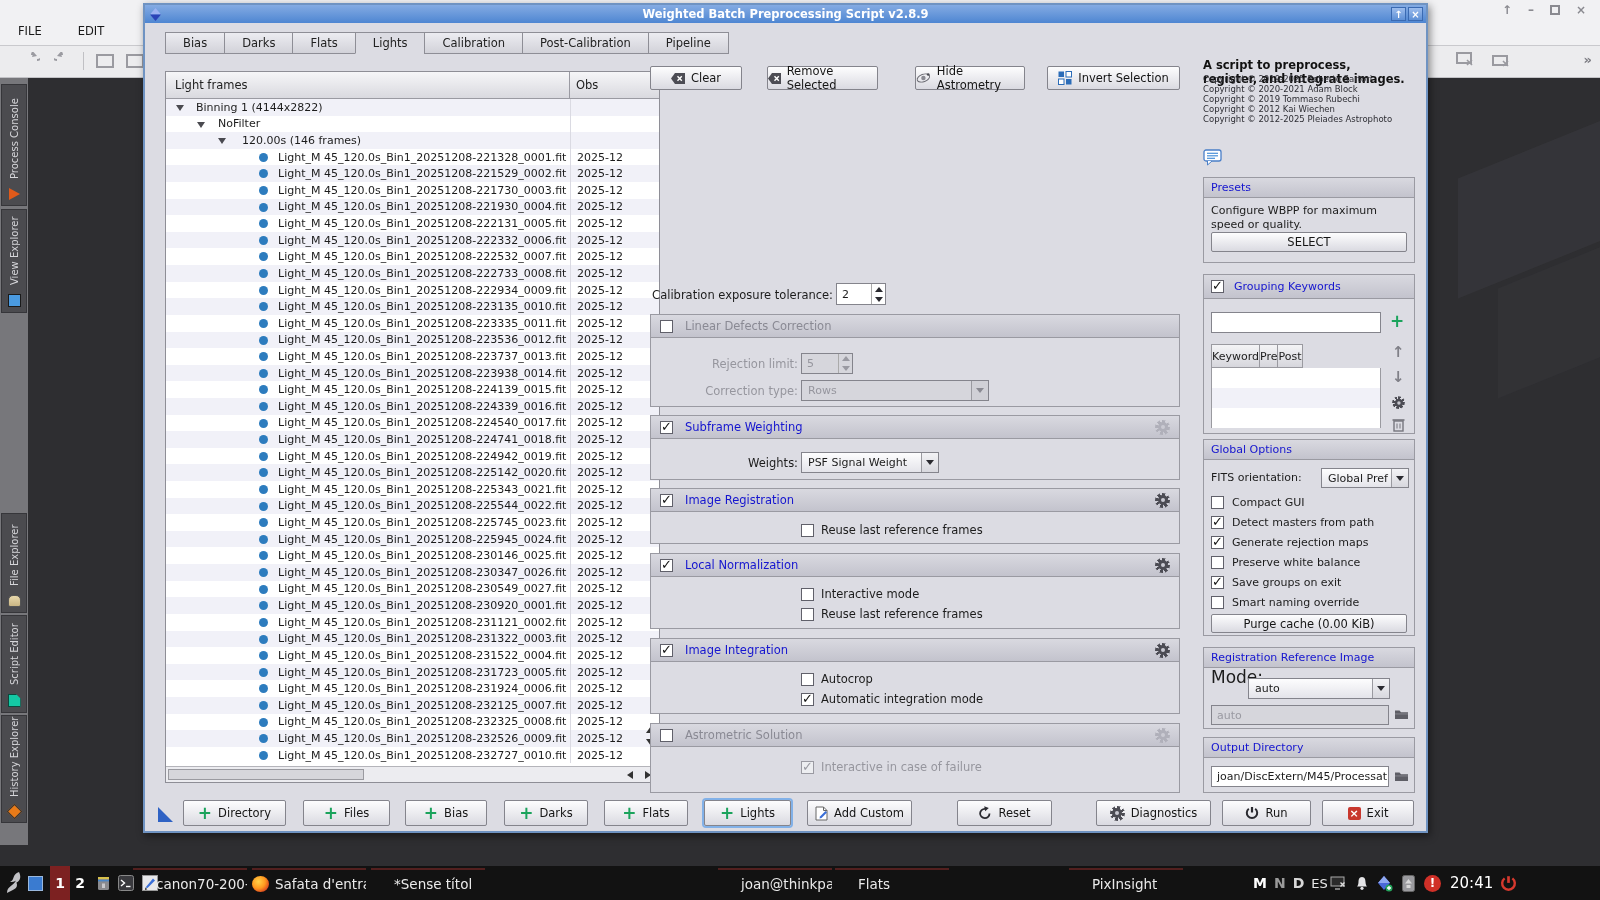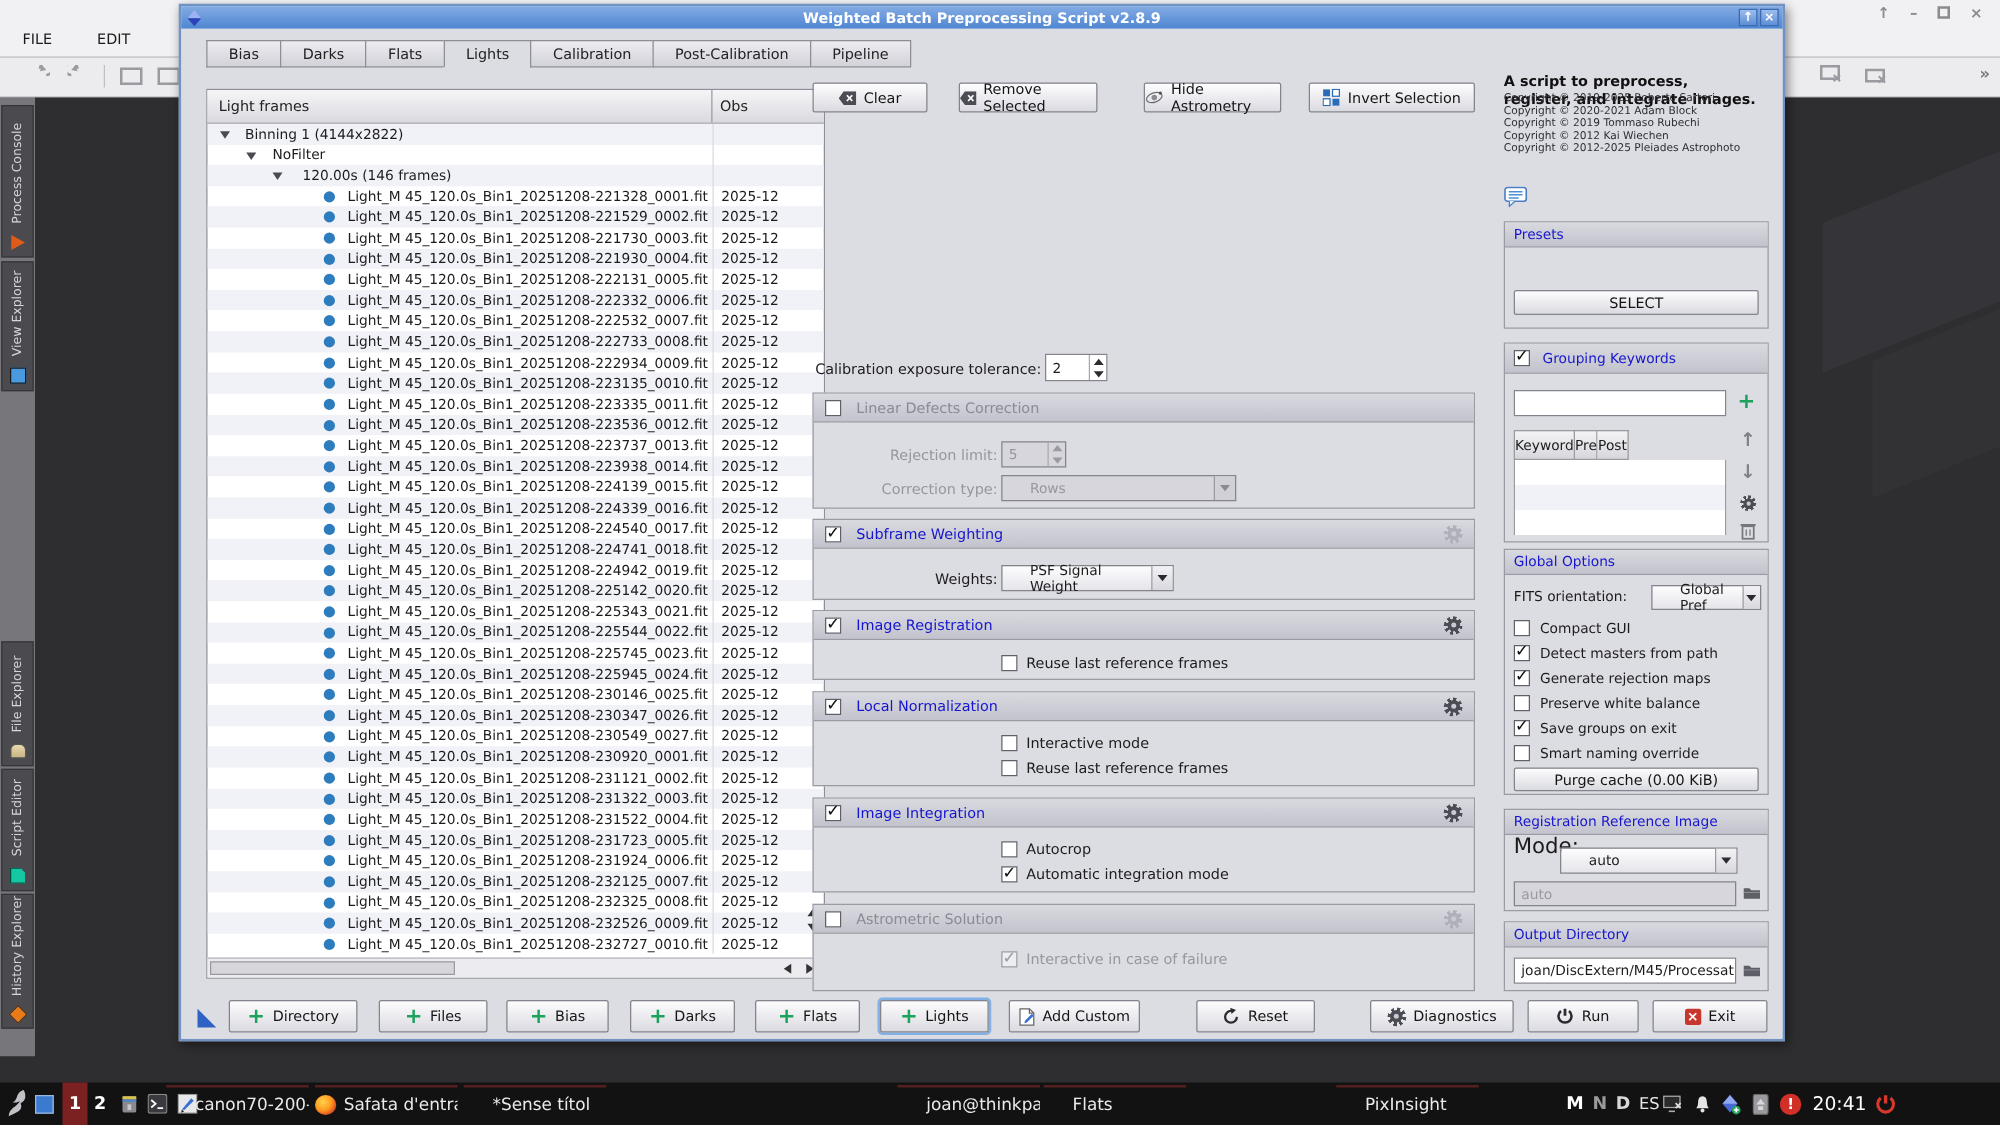--- a/index.html
+++ b/index.html
@@ -101,21 +101,21 @@
   #fp-varrows { position:absolute; right:2px; bottom:20px; width:12px; display:flex; flex-direction:column; gap:6px; align-items:center; }
   .tri-u { width:0;height:0;border-bottom:7px solid #333;border-left:5px solid transparent;border-right:5px solid transparent; }
   .tri-d { width:0;height:0;border-top:7px solid #333;border-left:5px solid transparent;border-right:5px solid transparent; }
 
   
   .btn { background:linear-gradient(#fdfdfe,#dadae1); border:1px solid #84848c; border-radius:2px; display:flex; align-items:center; justify-content:center; gap:6px; font-size:11.5px; color:#151515; position:absolute; }
   .cb { width:13px; height:13px; background:#fff; border:1px solid #60606a; display:inline-block; position:relative; flex:none; }
   .cb.checked::after { content:"✓"; position:absolute; left:0px; top:-3px; font-size:13px; font-weight:bold; color:#101010; }
   .cb.discheck { border-color:#9a9aa2; background:#edeef1; }
   .cb.discheck::after { content:"✓"; position:absolute; left:0px; top:-3px; font-size:13px; font-weight:bold; color:#9a9aa2; }
-  .dd { background:linear-gradient(#fdfdfe,#e4e4ea); border:1px solid #84848c; display:flex; align-items:center; font-size:11px; color:#1c1c1c; padding-left:22px; position:absolute; }
+  .dd { background:linear-gradient(#fdfdfe,#e4e4ea); border:1px solid #84848c; display:flex; align-items:center; font-size:11px; color:#1c1c1c; padding-left:6px; position:absolute; }
   .dd .dd-arrow { margin-left:auto; width:17px; align-self:stretch; border-left:1px solid #9a9aa0; display:flex; align-items:center; justify-content:center; background:linear-gradient(#f2f2f5,#d8d8de); }
   .dd-tri { width:0;height:0;border-top:5px solid #2a2a30;border-left:4px solid transparent;border-right:4px solid transparent; }
   .dd.disabled { background:#d6d6dc; color:#96969e; }
   .dd.disabled .dd-arrow { background:#d0d0d6; }
   .dd.disabled .dd-tri { border-top-color:#8a8a92; }
   .spin { background:#fff; border:1px solid #84848c; display:flex; position:absolute; }
   .spin .val { flex:1; font-size:11px; color:#1c1c1c; display:flex; align-items:center; padding-left:5px; }
   .spin .sp-arrows { width:14px; border-left:1px solid #aaa; display:flex; flex-direction:column; }
   .sp-u,.sp-d { flex:1; display:flex; align-items:center; justify-content:center; }
   .sp-u i { width:0;height:0;border-bottom:5px solid #2a2a30;border-left:4px solid transparent;border-right:4px solid transparent; display:block;}
@@ -685,20 +685,21 @@
             <line x1="4" y1="4.3" x2="15" y2="4.3" stroke="#4a90d8" stroke-width="1.2"></line>
             <line x1="4" y1="6.8" x2="15" y2="6.8" stroke="#4a90d8" stroke-width="1.2"></line>
             <line x1="4" y1="9.3" x2="12" y2="9.3" stroke="#4a90d8" stroke-width="1.2"></line>
           </svg>
       </div>
 
       <div class="rpbox" style="top:154px; height:86px;">
         <div class="rp-header">
             <span>Presets</span>
           </div>
+        <div style="padding:6px 7px 0; font-size:11px; color:#1c1c1c; line-height:14px;">Configure WBPP for maximum speed or quality.</div>
         <div class="btn" style="left:7px; right:7px; top:54px; height:20px; position:absolute;">
             <span>SELECT</span>
           </div>
       </div>
 
       <div class="rpbox" style="top:251px; height:160px;">
         <div class="rp-header" style="height:24px;">
           <span class="cb checked"></span>
           <span>Grouping Keywords</span>
         </div>

